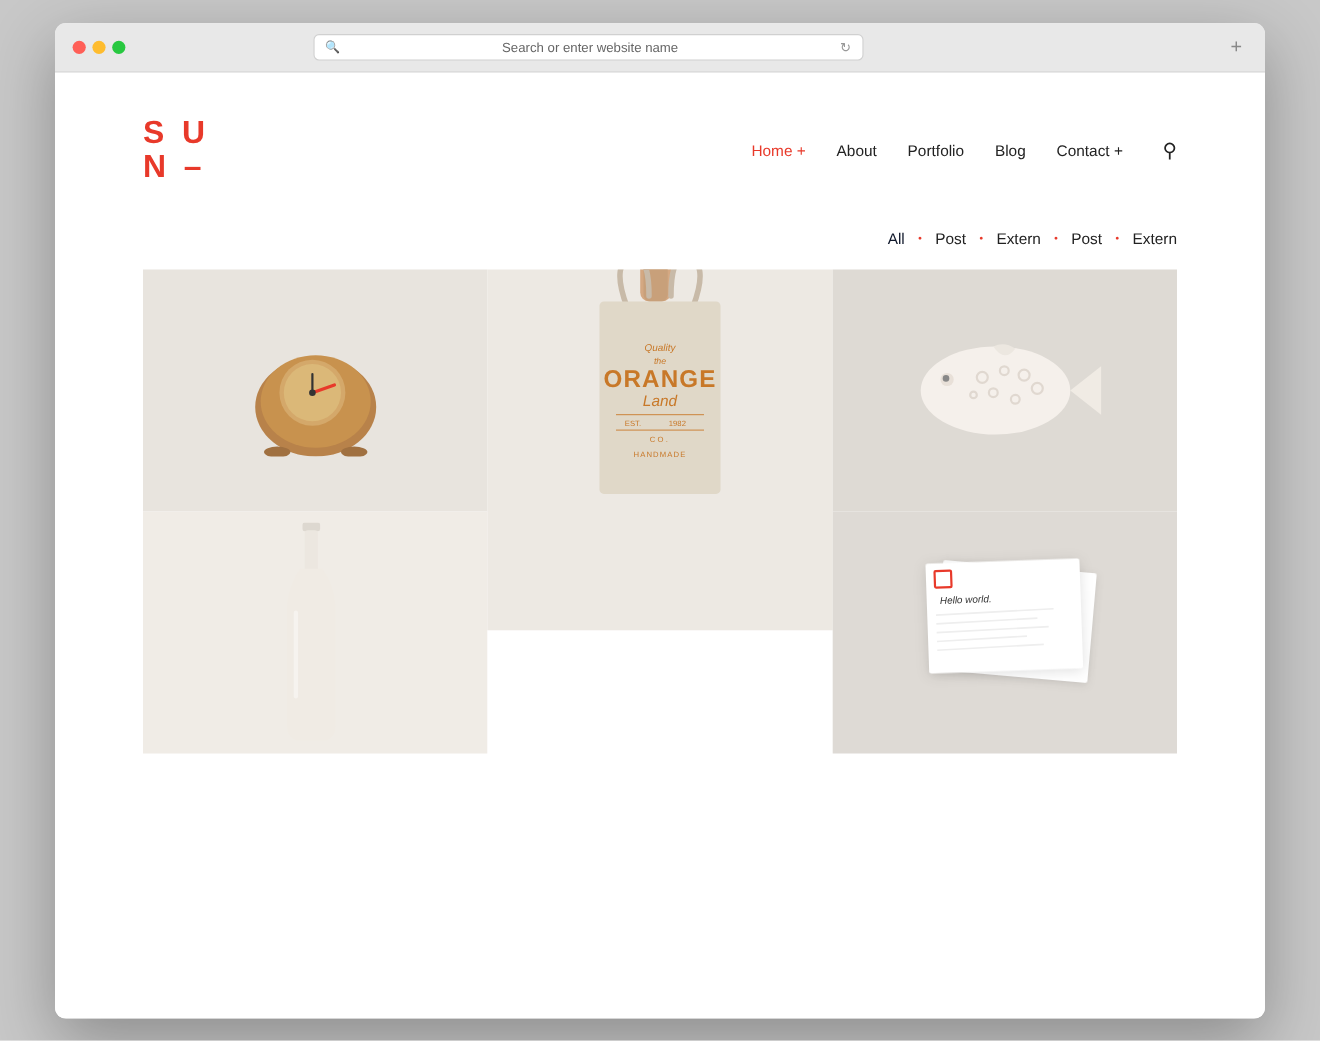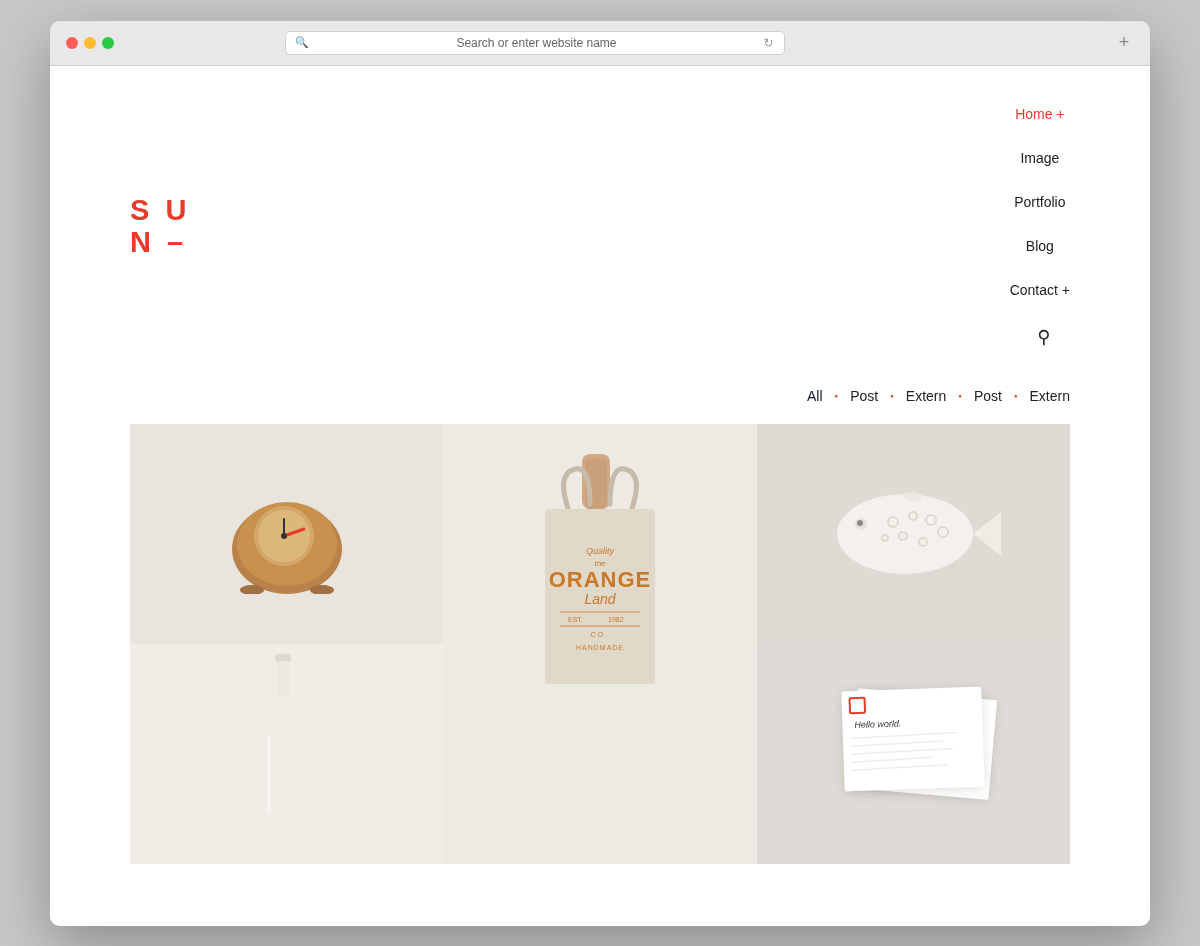--- a/index.html
+++ b/index.html
@@ -109,21 +109,20 @@
       color: #e8392a;
       letter-spacing: 4px;
       line-height: 1.1;
     }
 
     .nav-links {
       display: flex;
       align-items: center;
       gap: 28px;
       font-size: 14px;
-      flex-direction: column;
     }
 
     .nav-link {
       text-decoration: none;
       color: #222;
       cursor: pointer;
     }
 
     .nav-link.active {
       color: #e8392a;
@@ -191,21 +190,21 @@
       align-items: center;
       justify-content: center;
     }
 
     .grid-item-1 {
       height: 220px;
       background: #e8e4de;
     }
 
     .grid-item-2 {
-      height: 440px;
+      height: 328px;
       grid-row: span 2;
       background: #ede9e3;
     }
 
     .grid-item-3 {
       height: 220px;
       background: #dedad4;
     }
 
     .grid-item-4 {
@@ -239,21 +238,21 @@
 
   <div class="website-content">
 
     <nav class="nav-bar">
       <div class="logo">
         <div>S U</div>
         <div>N –</div>
       </div>
       <div class="nav-links">
         <a class="nav-link active">Home +</a>
-        <a class="nav-link">Image</a>
+        <a class="nav-link">About</a>
         <a class="nav-link">Portfolio</a>
         <a class="nav-link">Blog</a>
         <a class="nav-link">Contact +</a>
         <span class="nav-search-icon">⚲</span>
       </div>
     </nav>
 
 
     <div class="filter-bar">
       <a class="filter-item active">All</a>

